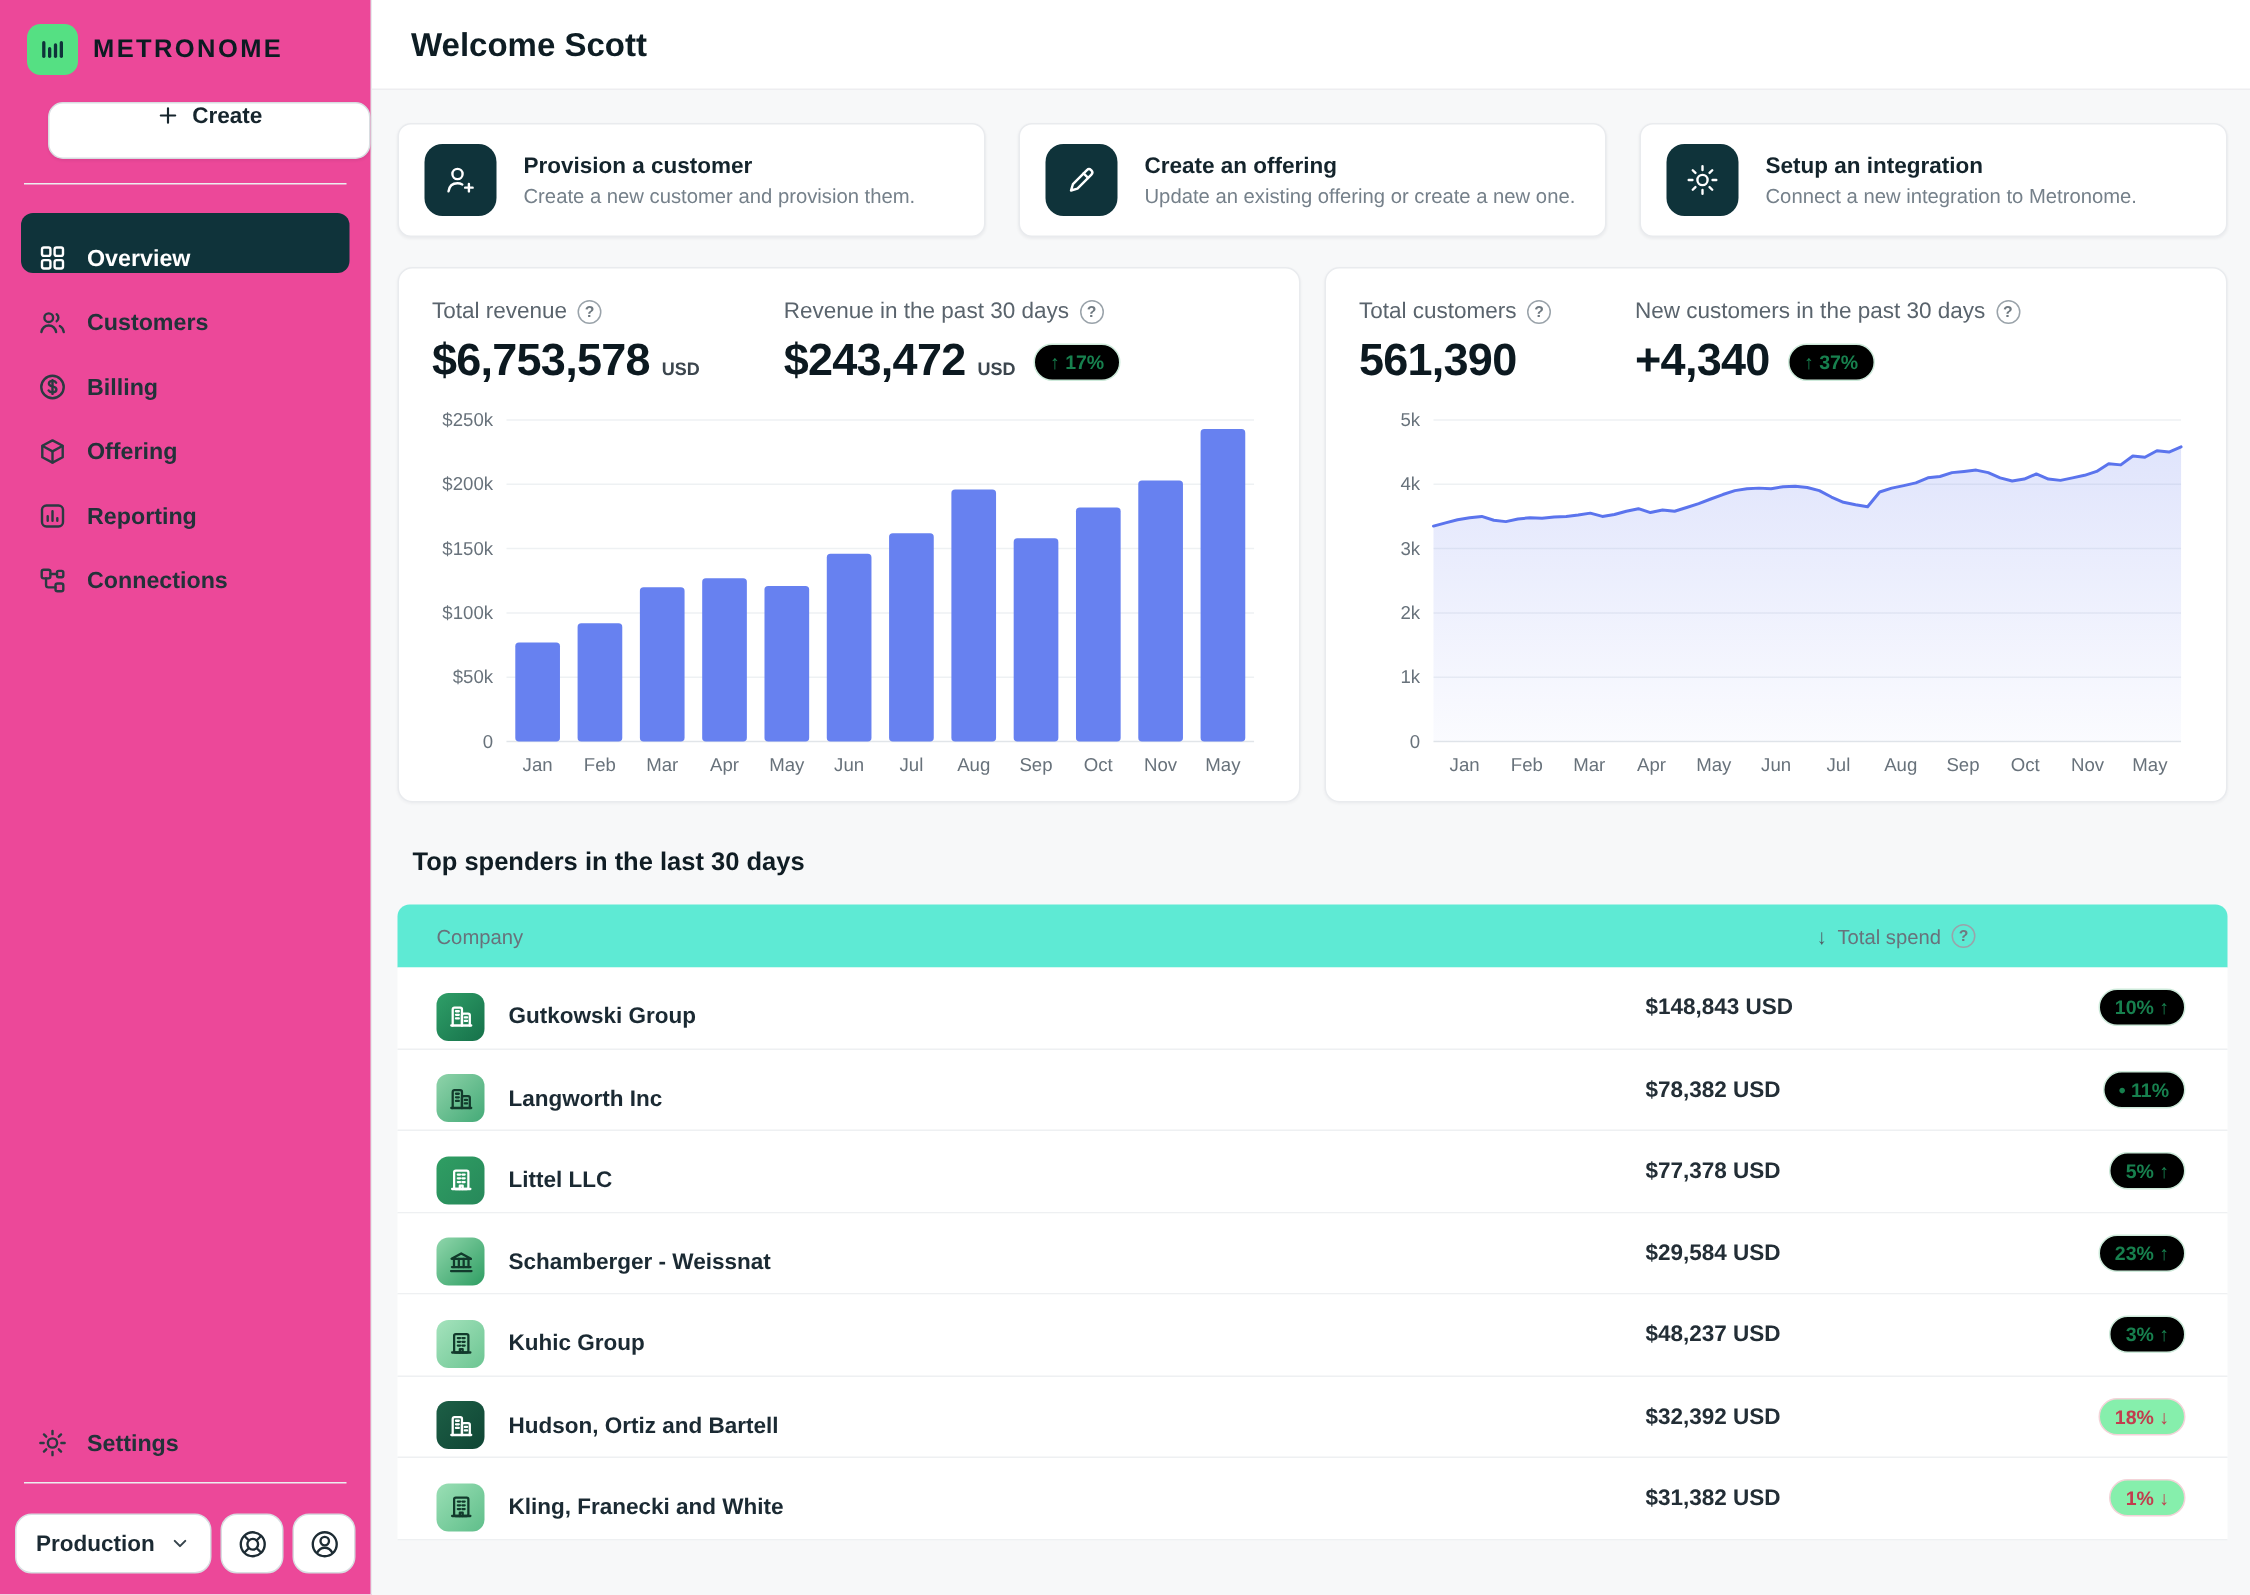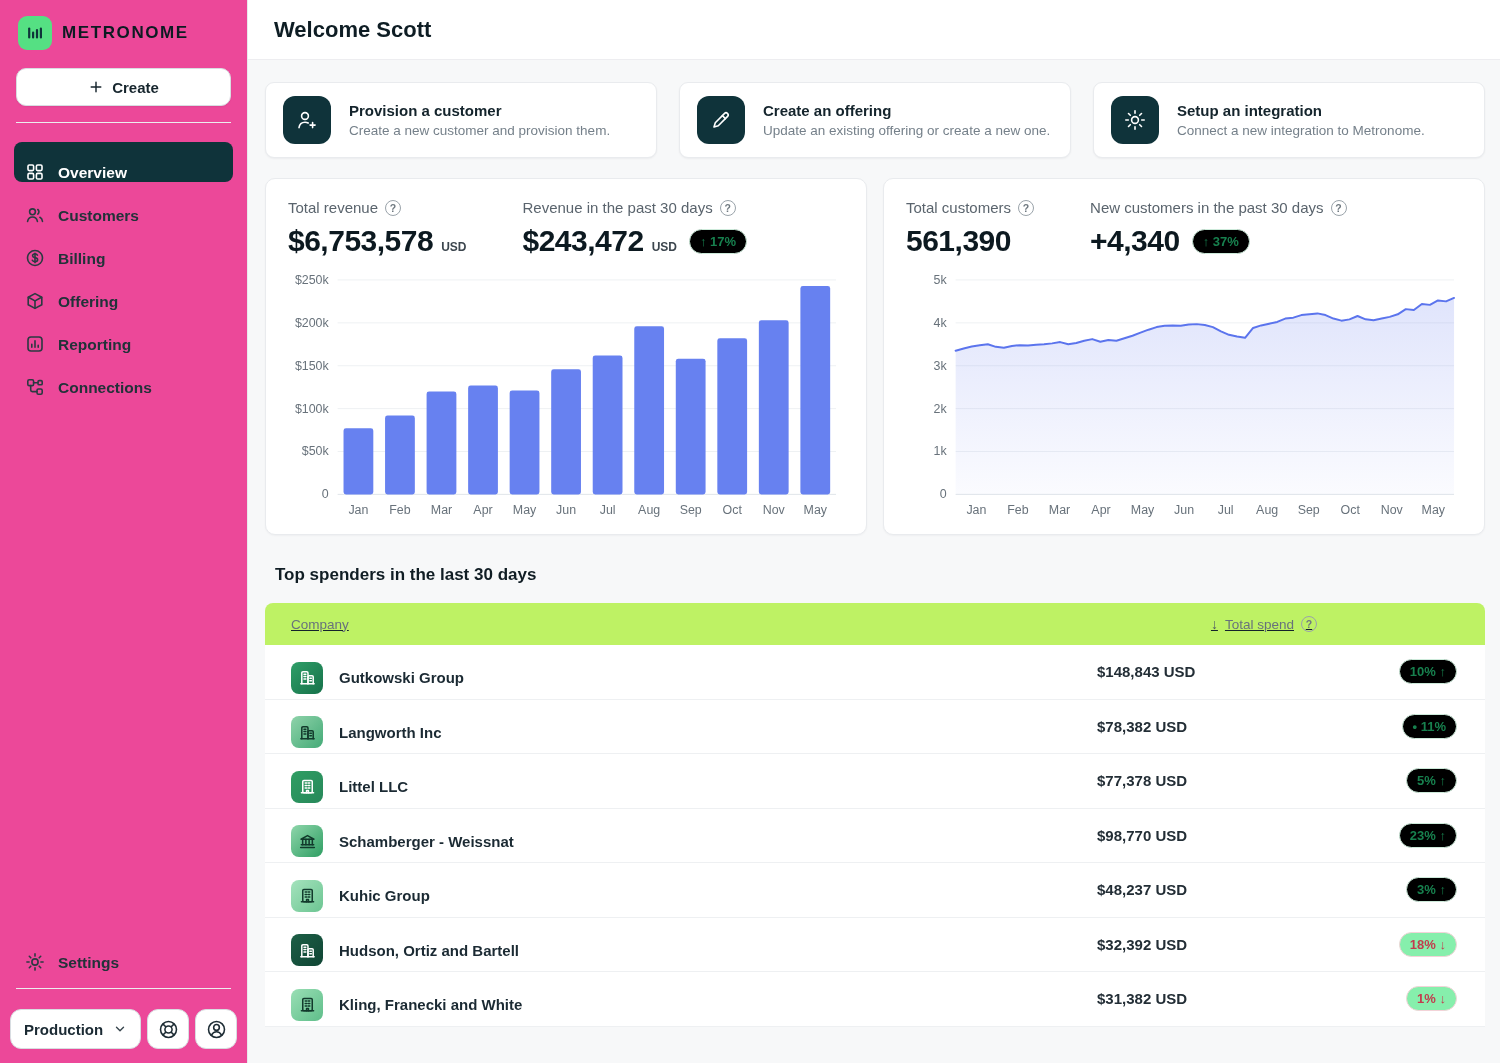--- a/index.html
+++ b/index.html
@@ -6,21 +6,21 @@
   html,body { width:1500px; height:1063px; overflow:hidden; }
   body { font-family:"Liberation Sans", sans-serif; background:#f7f8f9; color:#14232b; }
   svg { display:block; }
   .app { display:flex; width:100%; height:100%; }
 
   
   .sidebar { width:248px; background:#ec4899; border-right:1px solid #e7eaec; display:flex; flex-direction:column; flex-shrink:0; }
   .logo-row { display:flex; align-items:center; gap:10px; padding:16px 18px 10px; }
   .logo-mark { width:34px; height:34px; border-radius:9px; background:#55e083; display:flex; align-items:center; justify-content:center; }
   .logo-text { font-size:17px; font-weight:800; letter-spacing:1.6px; color:#0c1b22; }
-  .create-btn { margin:8px 16px 0; height:38px; width:calc(100% - 32px); background:#fff; border:1px solid #d8dde1; border-radius:10px; box-shadow:0 1px 2px rgba(16,24,40,.06); display:flex; align-items:center; justify-content:center; gap:8px; font-family:inherit; font-size:15px; font-weight:600; color:#16252d; cursor:pointer; }
+  .create-btn { margin:8px 32px 0; height:38px; width:calc(100% - 32px); background:#fff; border:1px solid #d8dde1; border-radius:10px; box-shadow:0 1px 2px rgba(16,24,40,.06); display:flex; justify-content:center; gap:8px; font-family:inherit; font-size:15px; font-weight:600; color:#16252d; cursor:pointer; }
   .sb-divider { border-top:1px solid #eceeef; margin:16px 16px 8px; }
   .nav { padding:8px 0 0; }
   .nav-item { display:flex; align-items:flex-end; gap:13px; height:40px; margin:3px 14px; padding:0 11px; border-radius:8px; font-size:15.5px; font-weight:600; color:#223239; cursor:pointer; }
   .nav-item .nicon { width:20px; height:20px; color:#2a3a41; flex-shrink:0; }
   .nav-item.active { background:#0f333a; color:#ffffff; }
   .nav-item.active .nicon { color:#ffffff; }
   .sb-spacer { flex:1; }
   .sb-bottom { padding-bottom:14px; }
   .bottom-row { display:flex; gap:6px; padding:12px 10px 0 10px; }
   .env-btn { height:40px; padding:0 13px; border:1px solid #d8dde1; border-radius:11px; background:#fff; display:flex; align-items:center; gap:10px; font-family:inherit; font-size:15px; font-weight:600; color:#1b2a33; cursor:pointer; }
@@ -55,21 +55,21 @@
   .badge { display:inline-flex; align-items:center; gap:4px; font-size:13px; font-weight:700; padding:4px 10px; border-radius:999px; white-space:nowrap; }
   .badge.up, .badge.flat { color:#17804e; background:#000000; border:1px solid #cdeada; }
   .badge.down { color:#c23d4e; background:#86efac; border:1px solid #f3d3d8; }
   .stat-badge { align-self:center; margin-left:4px; }
   .chart-svg { width:100%; margin-top:14px; }
   .tick { font-size:12.5px; fill:#68727b; font-family:"Liberation Sans", sans-serif; }
 
   
   .spenders { margin-top:30px; }
   .spenders h2 { font-size:17px; font-weight:800; color:#101d24; margin:0 0 18px 10px; }
-  .tbl-head { display:grid; grid-template-columns:1fr 220px 140px; align-items:center; height:42px; background:#bef264; border-radius:8px 8px 0 0; padding:0 28px 0 26px;text-decoration:underline; }
+  .tbl-head { display:grid; grid-template-columns:1fr 220px 140px; align-items:center; height:42px; background:#5eead4; border-radius:8px 8px 0 0; padding:0 28px 0 26px; }
   .tbl-head .col-company { font-size:13.5px; color:#68727b; }
   .tbl-head .col-spend { display:flex; align-items:center; justify-content:flex-end; gap:7px; font-size:13.5px; color:#68727b; }
   .tbl-head .col-spend .arrow-dn { font-size:14px; color:#525c64; }
   .tbl-row { display:grid; grid-template-columns:1fr 220px 140px; align-items:center; height:54.5px; background:#fff; border-bottom:1px solid #eef0f2; padding:0 28px 0 26px; cursor:pointer; }
   .company-cell { display:flex; align-items:center; gap:16px; min-width:0;margin-top:12px; }
   .co-icon { width:32px; height:32px; border-radius:8px; display:flex; align-items:center; justify-content:center; flex-shrink:0; }
   .co-icon svg { width:19px; height:19px; }
   .co-name { font-size:15px; font-weight:600; color:#1b2a33; }
   .spend-cell { text-align:left; font-size:15px; font-weight:600; color:#232e36; }
   .badge-cell { display:flex; justify-content:flex-end; }
@@ -451,21 +451,21 @@
               <div class="company-cell">
                 <span class="co-icon" style="background:linear-gradient(135deg,#8fd6ab,#2f9e63);color:#123a2c">
                   <svg viewBox="0 0 20 20" fill="none" stroke="currentColor" stroke-width="1.6" stroke-linecap="round" stroke-linejoin="round">
                     <path d="M3.2 7.6L10 3.8l6.8 3.8H3.2z"></path>
                     <path d="M4.9 7.6v5.8 M8.3 7.6v5.8 M11.7 7.6v5.8 M15.1 7.6v5.8"></path>
                     <path d="M3.5 13.4h13 M2.8 16.2h14.4"></path>
                   </svg>
                 </span>
                 <span class="co-name">Schamberger - Weissnat</span>
               </div>
-              <div class="spend-cell">$98,770 USD</div>
+              <div class="spend-cell">$29,584 USD</div>
               <div class="badge-cell">
                 <span class="badge up">23% ↑</span>
               </div>
             </div>
             <div class="tbl-row">
               <div class="company-cell">
                 <span class="co-icon" style="background:linear-gradient(135deg,#a5e3bd,#6cc592);color:#123a2c">
                   <svg viewBox="0 0 20 20" fill="none" stroke="currentColor" stroke-width="1.6" stroke-linecap="round" stroke-linejoin="round">
                     <rect x="5" y="3.6" width="10" height="12.9" rx="1.2"></rect>
                     <path d="M3.6 16.5h12.8"></path>

